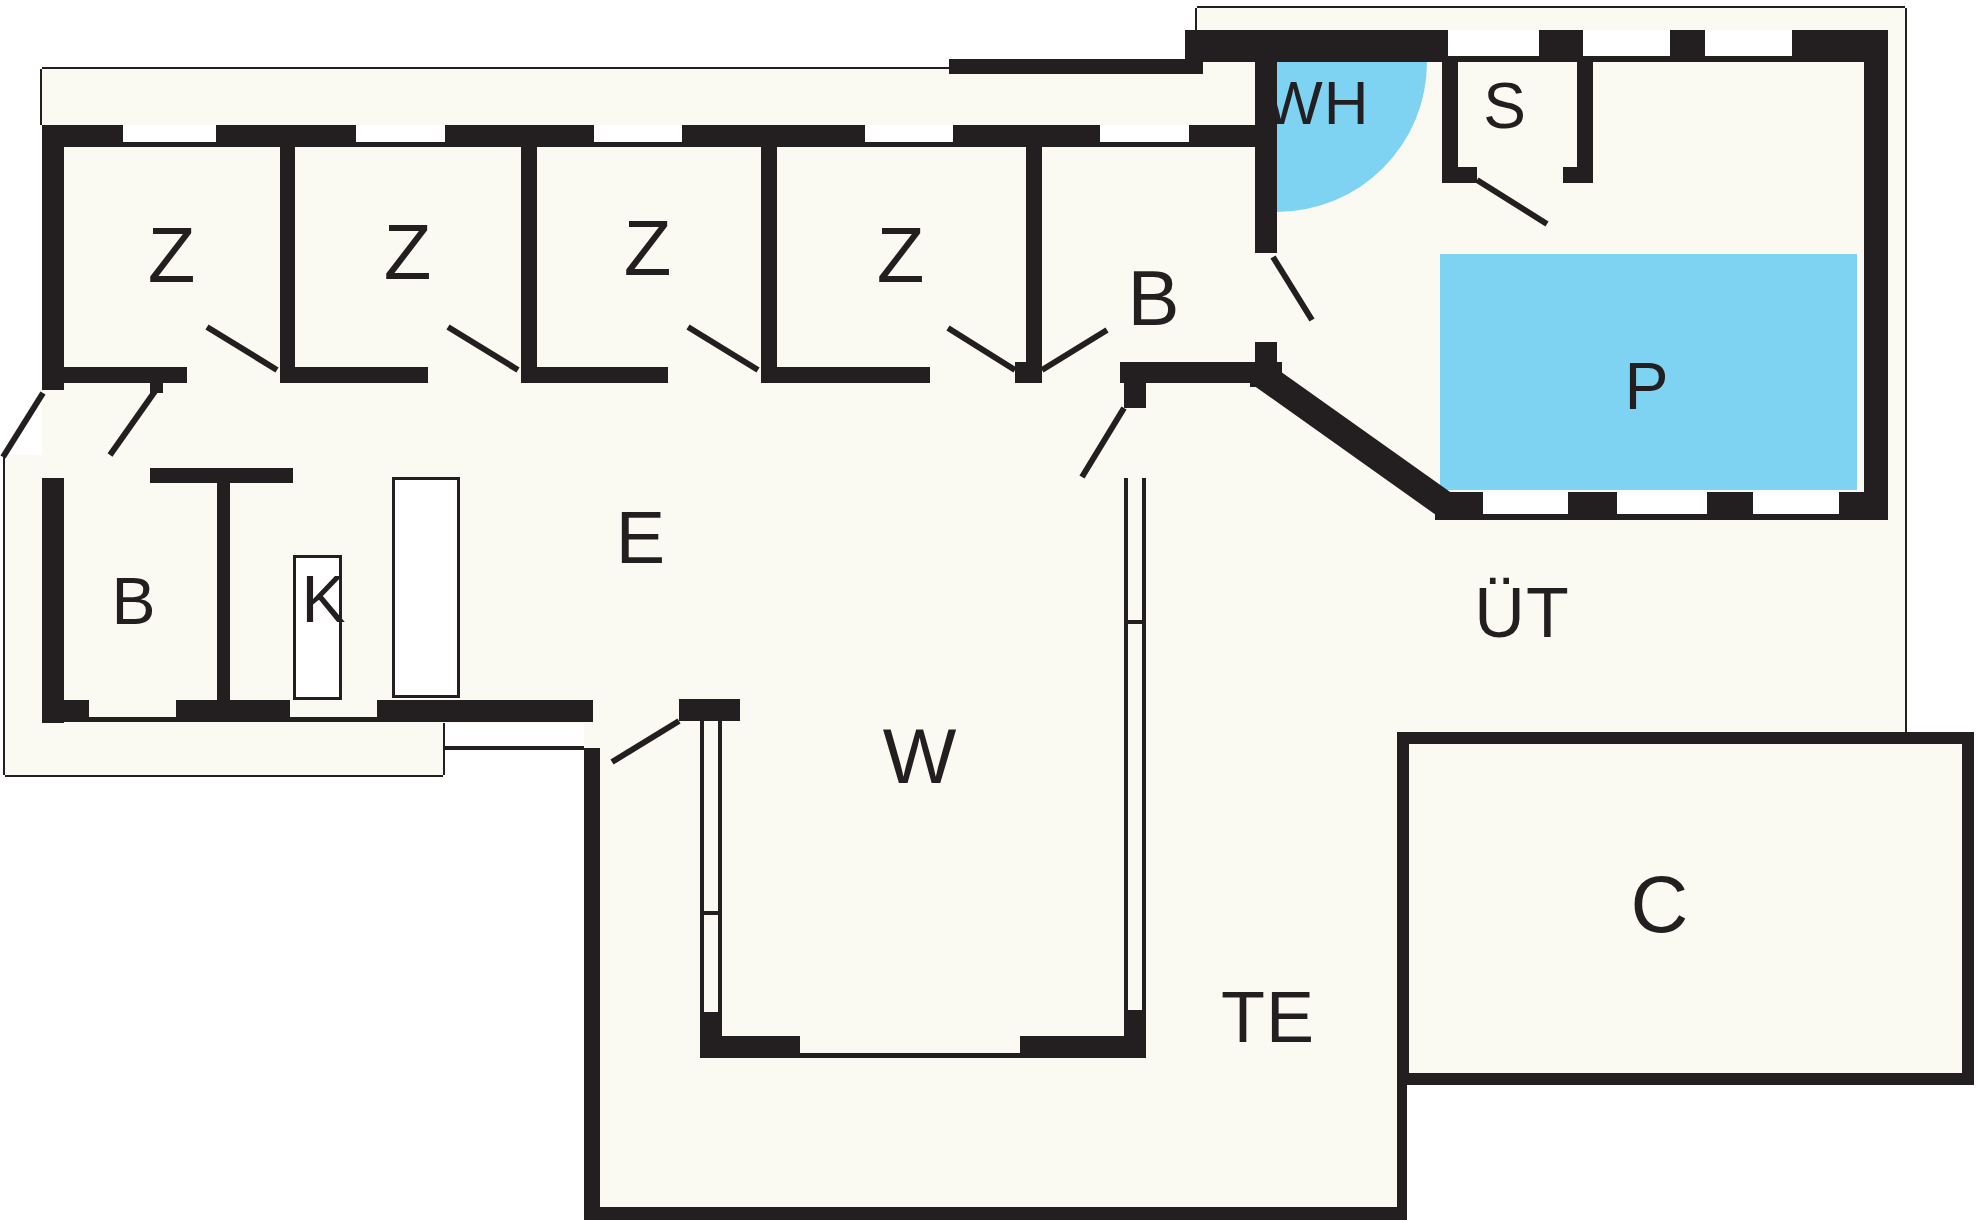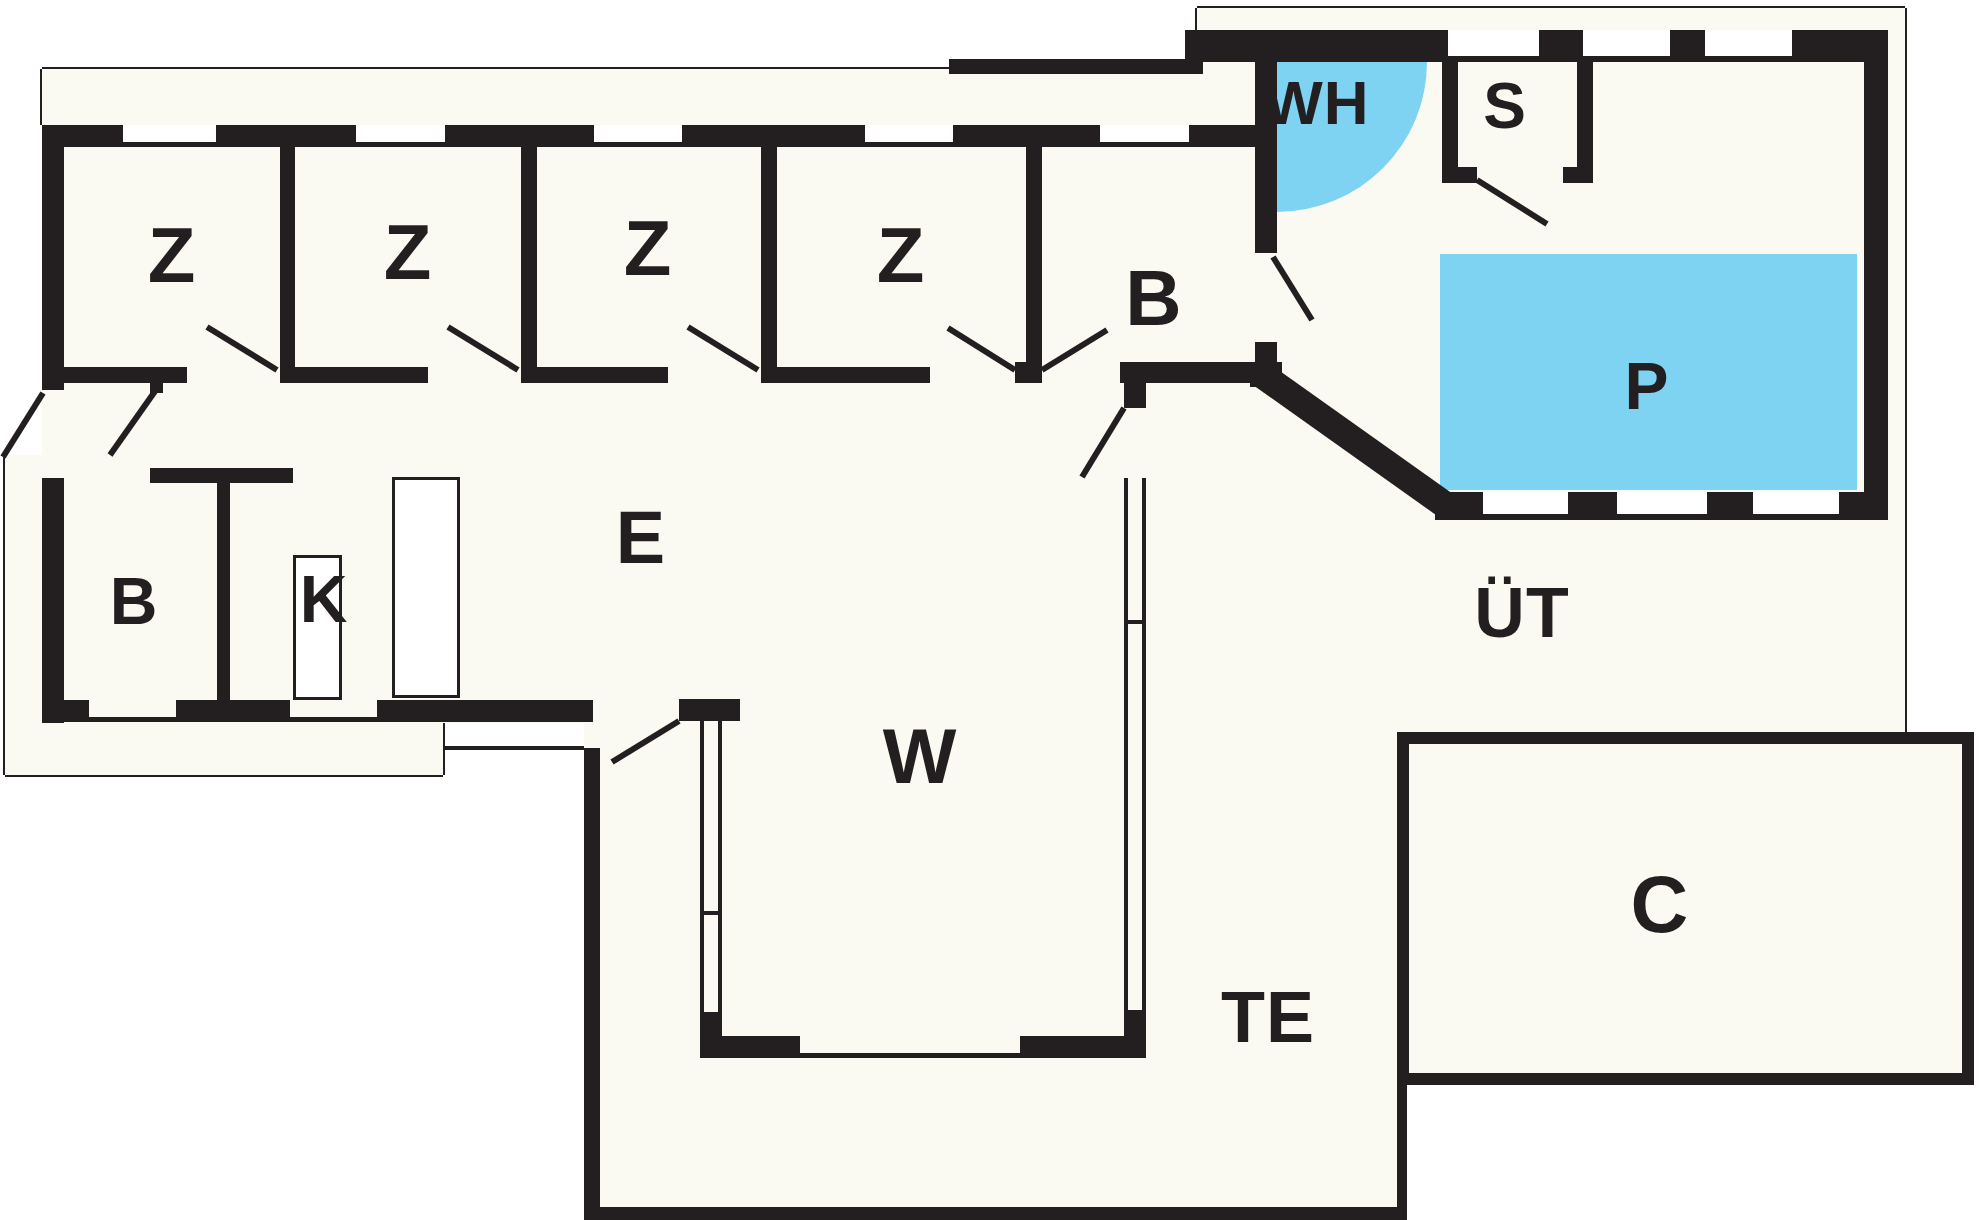--- a/index.html
+++ b/index.html
@@ -1,19 +1,19 @@
 <!DOCTYPE html>
 <html><head>
 <meta charset="utf-8">
 <style>
   html,body{margin:0;padding:0;background:#ffffff;}
   #plan{position:relative;width:1980px;height:1220px;background:#ffffff;overflow:hidden;
         font-family:"Liberation Sans","DejaVu Sans",sans-serif;}
   .rect{position:absolute;}
-  .label{position:absolute;transform:translate(-50%,-50%);color:#231f20;font-weight:700;
+  .label{position:absolute;transform:translate(-50%,-50%);color:#231f20;font-weight:400;
          letter-spacing:1px;white-space:nowrap;line-height:1;}
   svg{position:absolute;left:0;top:0;}
 </style>
 </head>
 <body>
 
 <div id="plan">
   <svg id="underlay" width="1980" height="1220">
       <line x1="42" y1="69" x2="949" y2="69" stroke="#231f20" stroke-width="4"></line>
       <line x1="42" y1="69" x2="42" y2="125" stroke="#231f20" stroke-width="4"></line>

